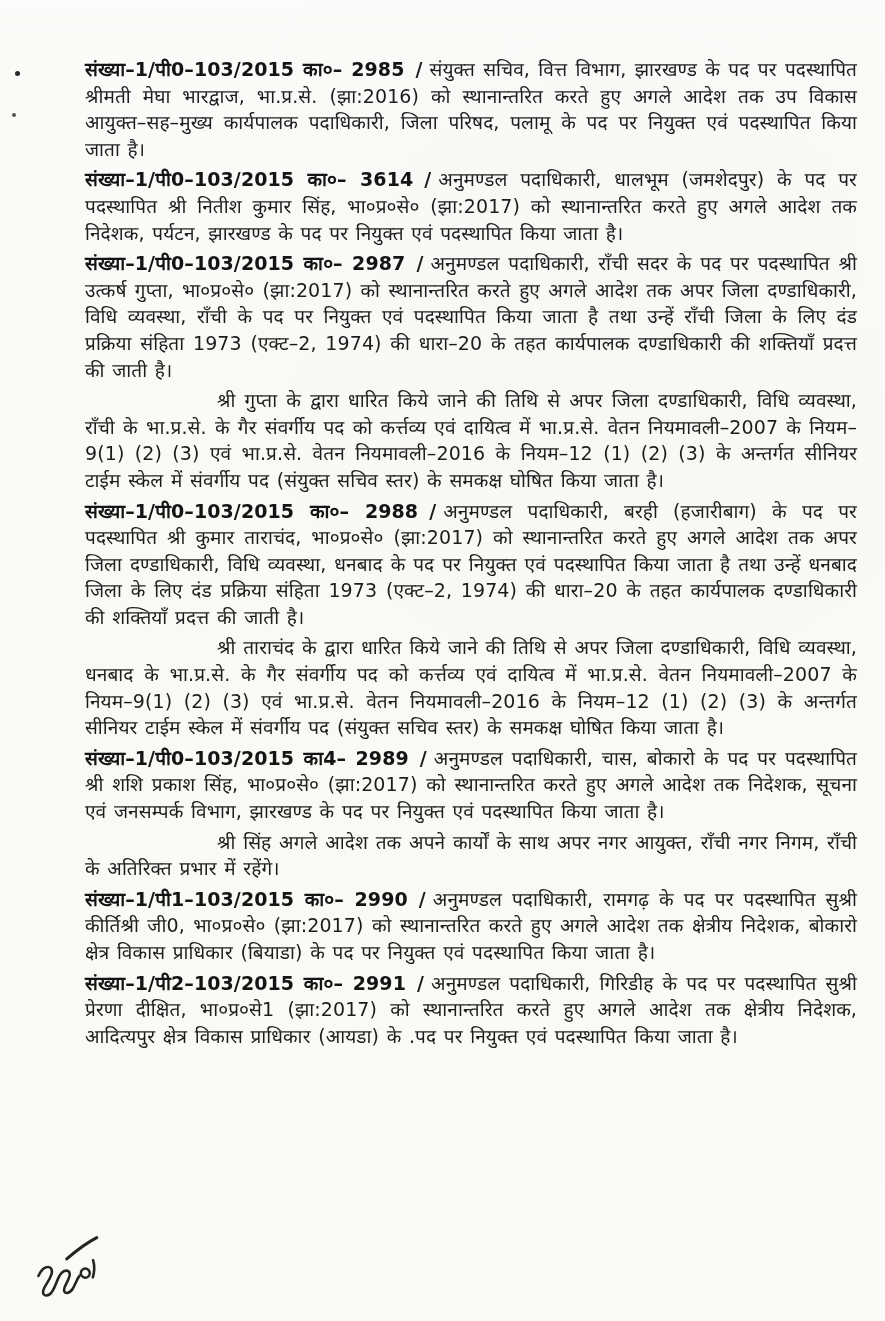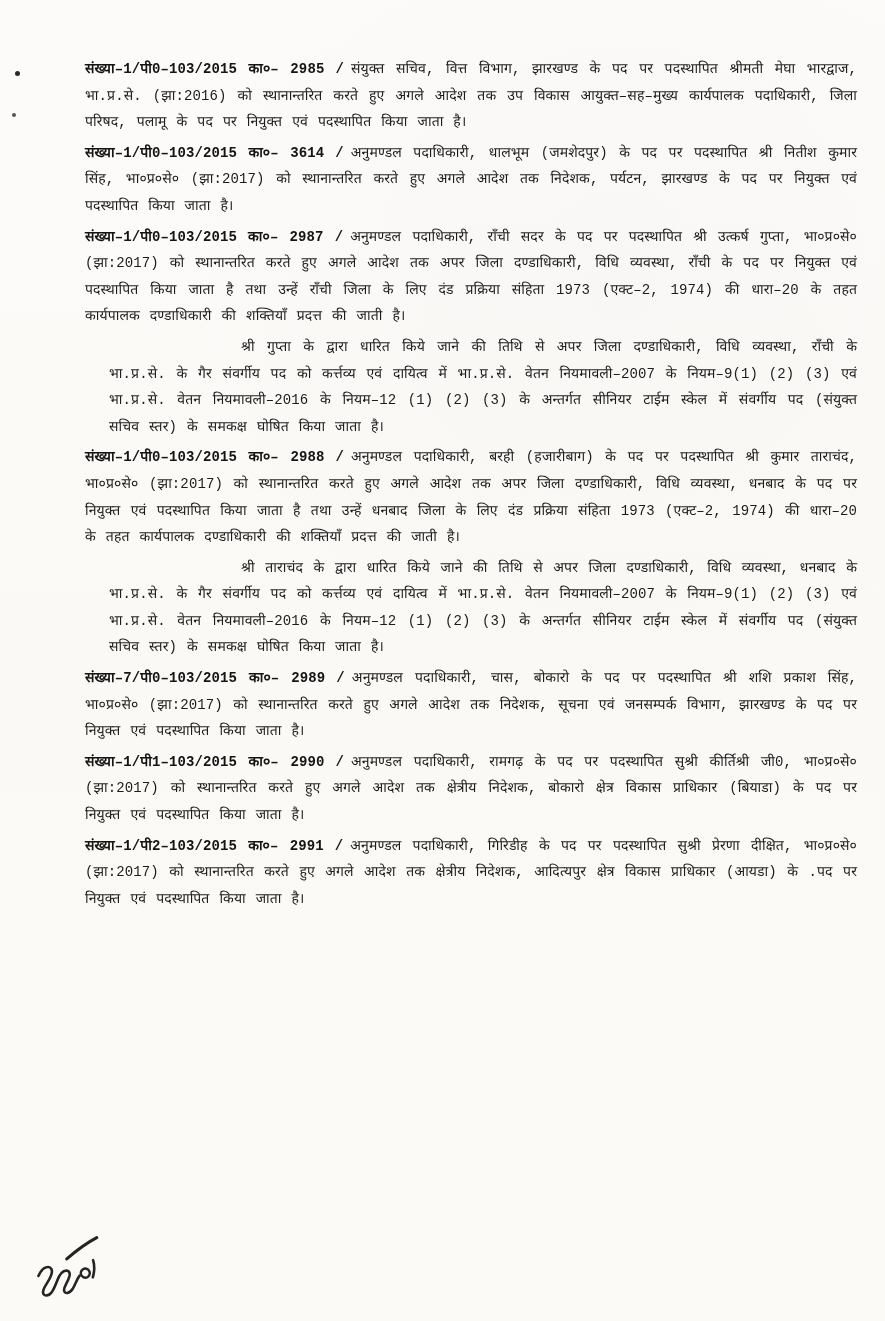--- a/index.html
+++ b/index.html
@@ -13,29 +13,28 @@
   .page {
     position: absolute; inset: 0;
     background:
       radial-gradient(circle at 70% 20%, rgba(0,0,0,0.012), transparent 40%),
       linear-gradient(180deg, #fcfbf9 0%, #faf9f6 50%, #fbfaf7 100%);
   }
   .text-block {
     position: absolute;
     left: 85px; top: 56px; width: 772px;
     color: #1c1c1c;
-    font-size: 14px;
+    font-size: 19px;
     line-height: 26.6px;
     text-align: justify;
     letter-spacing: 0.1px;
     word-spacing: 1.5px;
-    font-family: Liberation Mono, monospace;
   }
   .para { margin: 0 0 4px 0; }
-  .para.note { text-indent: 132px; margin-left: 24px; }
+  .para.note { text-indent: 132px; }
   .order-number {
     font-weight: 700;
     color: #141414;
     white-space: nowrap;
   }
   .order-sep {
     font-weight: 700;
     padding: 0 7px 0 11px;
   }
   .speck {
@@ -68,26 +67,27 @@
     <p class="para"><span class="order-number">संख्या–1/पी0–103/2015 का०– 3614</span><span class="order-sep">/</span><span>अनुमण्डल पदाधिकारी, धालभूम (जमशेदपुर) के पद पर पदस्थापित श्री नितीश कुमार सिंह, भा०प्र०से० (झा:2017) को स्थानान्तरित करते हुए अगले आदेश तक निदेशक, पर्यटन, झारखण्ड के पद पर नियुक्त एवं पदस्थापित किया जाता है।</span></p>
 
     <p class="para"><span class="order-number">संख्या–1/पी0–103/2015 का०– 2987</span><span class="order-sep">/</span><span>अनुमण्डल पदाधिकारी, राँची सदर के पद पर पदस्थापित श्री उत्कर्ष गुप्ता, भा०प्र०से० (झा:2017) को स्थानान्तरित करते हुए अगले आदेश तक अपर जिला दण्डाधिकारी, विधि व्यवस्था, राँची के पद पर नियुक्त एवं पदस्थापित किया जाता है तथा उन्हें राँची जिला के लिए दंड प्रक्रिया संहिता 1973 (एक्ट–2, 1974) की धारा–20 के तहत कार्यपालक दण्डाधिकारी की शक्तियाँ प्रदत्त की जाती है।</span></p>
 
     <p class="para note"><span>श्री गुप्ता के द्वारा धारित किये जाने की तिथि से अपर जिला दण्डाधिकारी, विधि व्यवस्था, राँची के भा.प्र.से. के गैर संवर्गीय पद को कर्त्तव्य एवं दायित्व में भा.प्र.से. वेतन नियमावली–2007 के नियम–9(1) (2) (3) एवं भा.प्र.से. वेतन नियमावली–2016 के नियम–12 (1) (2) (3) के अन्तर्गत सीनियर टाईम स्केल  में संवर्गीय पद (संयुक्त सचिव स्तर) के समकक्ष घोषित किया जाता है।</span></p>
 
     <p class="para"><span class="order-number">संख्या–1/पी0–103/2015 का०– 2988</span><span class="order-sep">/</span><span>अनुमण्डल पदाधिकारी, बरही (हजारीबाग) के पद पर पदस्थापित श्री कुमार ताराचंद, भा०प्र०से० (झा:2017) को स्थानान्तरित करते हुए अगले आदेश तक अपर जिला दण्डाधिकारी, विधि व्यवस्था, धनबाद के पद पर नियुक्त एवं पदस्थापित किया जाता है तथा उन्हें धनबाद जिला के लिए दंड प्रक्रिया संहिता 1973 (एक्ट–2, 1974) की धारा–20 के तहत कार्यपालक दण्डाधिकारी की शक्तियाँ प्रदत्त की जाती है।</span></p>
 
     <p class="para note"><span>श्री ताराचंद के द्वारा धारित किये जाने की तिथि से अपर जिला दण्डाधिकारी, विधि व्यवस्था, धनबाद के भा.प्र.से. के गैर संवर्गीय पद को कर्त्तव्य एवं दायित्व में भा.प्र.से. वेतन नियमावली–2007 के नियम–9(1) (2) (3) एवं भा.प्र.से. वेतन नियमावली–2016 के नियम–12 (1) (2) (3) के अन्तर्गत सीनियर टाईम स्केल  में संवर्गीय पद (संयुक्त सचिव स्तर) के समकक्ष घोषित किया जाता है।</span></p>
 
-    <p class="para"><span class="order-number">संख्या–7/पी0–103/2015 का०– 2989</span><span class="order-sep">/</span><span>अनुमण्डल पदाधिकारी, चास, बोकारो के पद पर पदस्थापित श्री शशि प्रकाश सिंह, भा०प्र०से० (झा:2017) को स्थानान्तरित करते हुए अगले आदेश तक निदेशक, सूचना एवं जनसम्पर्क विभाग, झारखण्ड के पद पर नियुक्त एवं पदस्थापित किया जाता है।</span></p>
+    <p class="para"><span class="order-number">संख्या–1/पी0–103/2015 का4– 2989</span><span class="order-sep">/</span><span>अनुमण्डल पदाधिकारी, चास, बोकारो के पद पर पदस्थापित श्री शशि प्रकाश सिंह, भा०प्र०से० (झा:2017) को स्थानान्तरित करते हुए अगले आदेश तक निदेशक, सूचना एवं जनसम्पर्क विभाग, झारखण्ड के पद पर नियुक्त एवं पदस्थापित किया जाता है।</span></p>
 
+    <p class="para note"><span>श्री सिंह अगले आदेश तक अपने कार्यों के साथ अपर नगर आयुक्त, राँची नगर निगम, राँची के अतिरिक्त प्रभार में रहेंगे।</span></p>
 
     <p class="para"><span class="order-number">संख्या–1/पी1–103/2015 का०– 2990</span><span class="order-sep">/</span><span>अनुमण्डल पदाधिकारी, रामगढ़ के पद पर पदस्थापित सुश्री कीर्तिश्री जी0, भा०प्र०से० (झा:2017) को स्थानान्तरित करते हुए अगले आदेश तक क्षेत्रीय निदेशक, बोकारो क्षेत्र विकास प्राधिकार (बियाडा) के पद पर नियुक्त एवं पदस्थापित किया जाता है।</span></p>
 
-    <p class="para"><span class="order-number">संख्या–1/पी2–103/2015 का०– 2991</span><span class="order-sep">/</span><span>अनुमण्डल पदाधिकारी, गिरिडीह के पद पर पदस्थापित सुश्री प्रेरणा दीक्षित, भा०प्र०से० (झा:2017) को स्थानान्तरित करते हुए अगले आदेश तक क्षेत्रीय निदेशक, आदित्यपुर क्षेत्र विकास प्राधिकार (आयडा) के .पद पर नियुक्त एवं पदस्थापित किया जाता है।</span></p>
+    <p class="para"><span class="order-number">संख्या–1/पी2–103/2015 का०– 2991</span><span class="order-sep">/</span><span>अनुमण्डल पदाधिकारी, गिरिडीह के पद पर पदस्थापित सुश्री प्रेरणा दीक्षित, भा०प्र०से1 (झा:2017) को स्थानान्तरित करते हुए अगले आदेश तक क्षेत्रीय निदेशक, आदित्यपुर क्षेत्र विकास प्राधिकार (आयडा) के .पद पर नियुक्त एवं पदस्थापित किया जाता है।</span></p>
 
   </div>
 
   <div class="signature">
     <svg viewBox="0 0 96 84" xmlns="http://www.w3.org/2000/svg">
       <g fill="none" stroke="#242424" stroke-linecap="round" stroke-linejoin="round">
 
         <path d="M40 30 C50 23 62 16 72 12" stroke-width="3.2"></path>
 
         <path d="M10 44 c 7 -12 17 -9 13 0 c -3 7 -9 11 -10 16 c -1 5 5 6 9 1 c 4 -5 6 -11 9 -15 c 4 -6 12 -6 10 1 c -2 6 -7 10 -7 14 c 0 4 5 4 9 -1 c 3 -4 5 -9 8 -12" stroke-width="2.6"></path>

